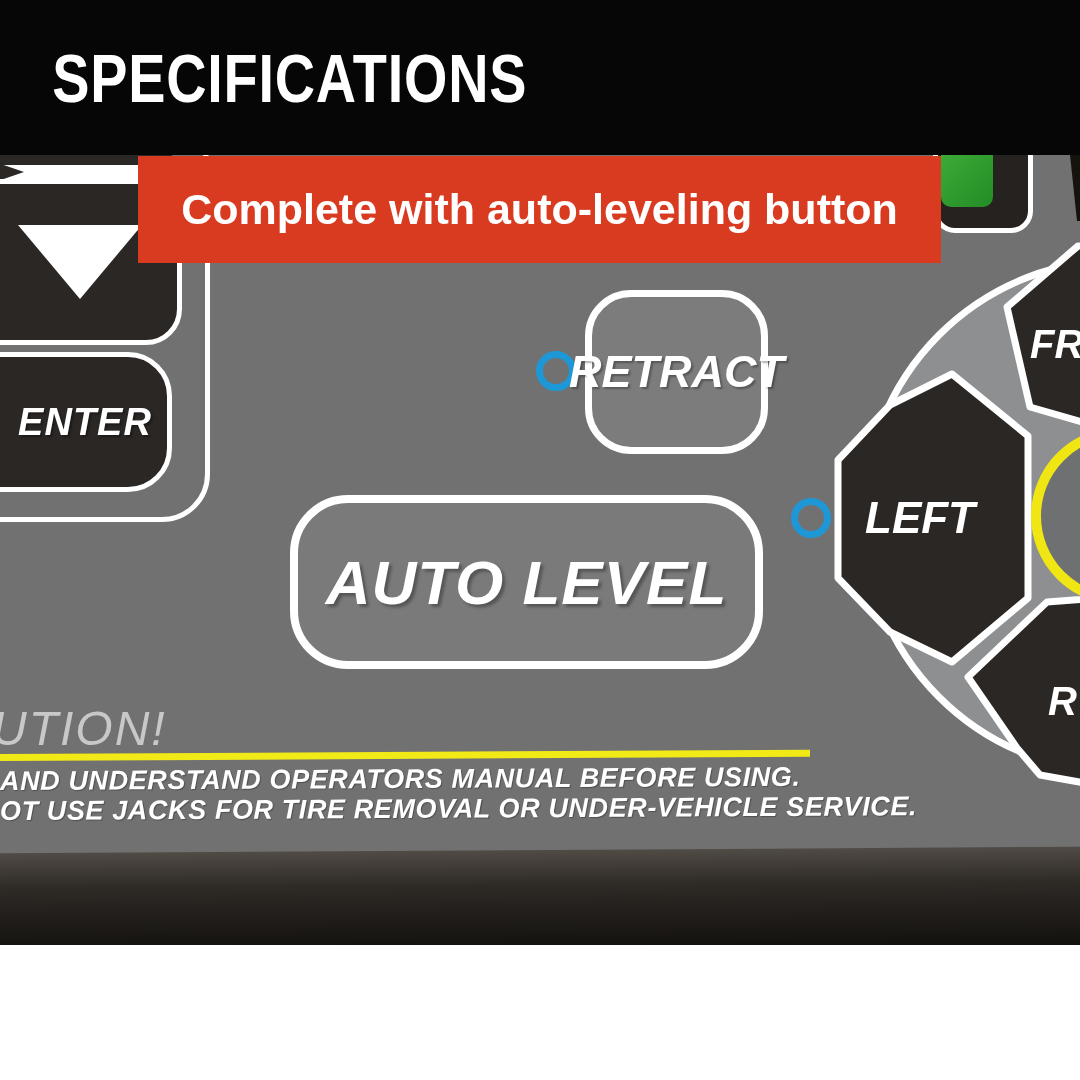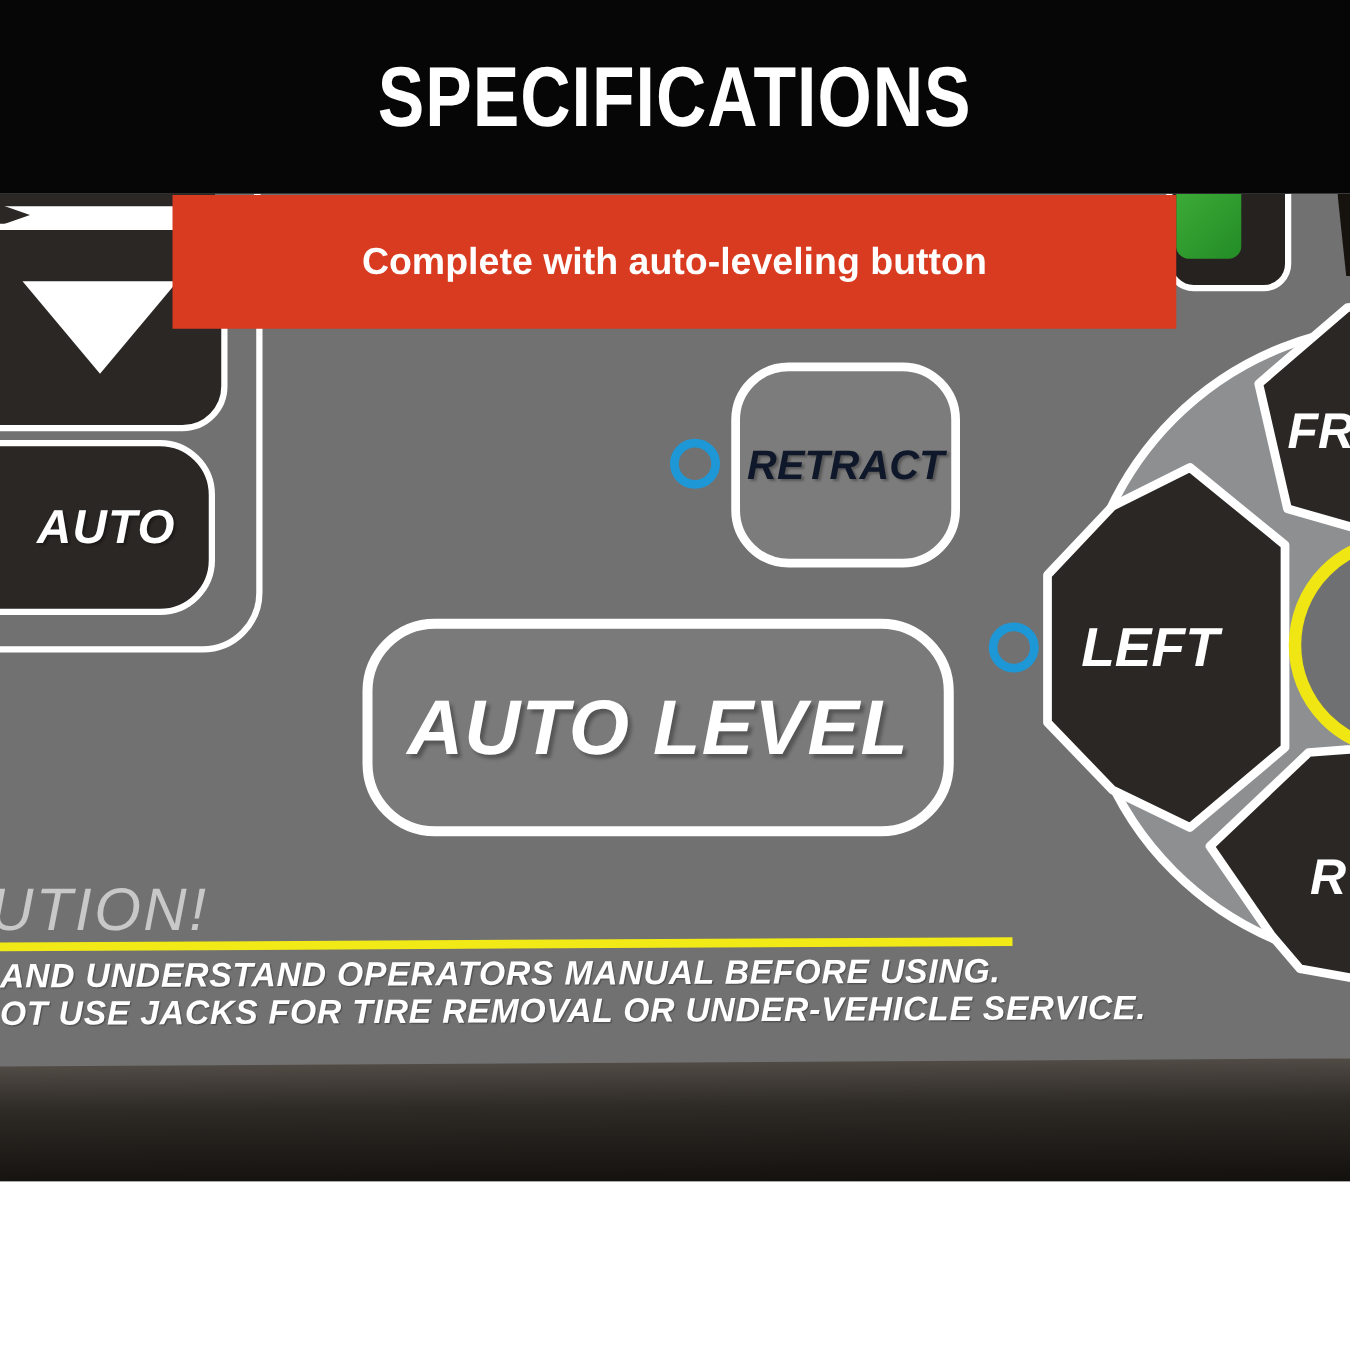--- a/index.html
+++ b/index.html
@@ -3,21 +3,21 @@
 <meta charset="utf-8">
 <style>
   html,body{margin:0;padding:0;background:#ffffff;}
   .stage{
     position:relative;width:1080px;height:1080px;overflow:hidden;
     background:#ffffff;font-family:"Liberation Sans",sans-serif;
   }
   
   .header{
     position:absolute;left:0;top:0;width:1080px;height:155px;background:#060606;
-    display:flex;align-items:center;justify-content:center;z-index:30;
+    display:flex;align-items:center;justify-content:flex-start;z-index:30;
   }
   .header .title{
     color:#ffffff;font-weight:bold;font-size:68px;letter-spacing:1px;
     transform:scaleX(0.82);white-space:nowrap;
   }
   
   .photo{
     position:absolute;left:0;top:155px;width:1080px;height:790px;
     background:#717171;overflow:hidden;z-index:1;
   }
@@ -51,21 +51,21 @@
     position:static;color:#fff;font-weight:bold;font-style:italic;font-size:38px;
     letter-spacing:1px;text-shadow:2px 2px 2px rgba(0,0,0,.35);
   }
   
   .key-retract{
     left:585px;top:135px;width:183px;height:164px;background:#7c7c7c;
     border:7px solid #fff;border-radius:46px;display:flex;align-items:center;justify-content:center;
     box-sizing:border-box;
   }
   .key-retract .lbl{
-    position:static;color:#0f172a;font-weight:bold;font-style:italic;font-size:33px;
+    position:static;color:#ffffff;font-weight:bold;font-style:italic;font-size:45px;
     text-shadow:2px 2px 2px rgba(0,0,0,.3);
   }
   
   .key-autolevel{
     left:290px;top:340px;width:473px;height:174px;background:#7a7a7a;
     border:8px solid #fff;border-radius:58px;display:flex;align-items:center;justify-content:center;
     box-sizing:border-box;
   }
   .key-autolevel .lbl{
     position:static;color:#fff;font-weight:bold;font-style:italic;font-size:62px;
@@ -103,21 +103,21 @@
     left:-12px;top:695px;width:1104px;height:100px;
     background:linear-gradient(180deg,#514b46 0%,#2e2a26 35%,#12100d 100%);
     transform:rotate(-0.35deg);
   }
   
   .banner{
     position:absolute;left:138px;top:156px;width:803px;height:107px;background:#d93b20;
     display:flex;align-items:center;justify-content:center;z-index:20;
   }
   .banner .txt{
-    color:#ffffff;font-weight:bold;font-size:30px;white-space:nowrap;
+    color:#ffffff;font-weight:bold;font-size:43px;white-space:nowrap;
   }
   
   .logo{
     position:absolute;left:709px;top:984px;height:60px;display:flex;align-items:center;z-index:10;
   }
   .logo-mark{width:66px;height:58px;display:block;}
   .logo-text{
     color:#23262a;font-weight:bold;font-style:italic;font-size:52px;
     letter-spacing:1px;margin-left:8px;white-space:nowrap;line-height:58px;
   }
@@ -138,21 +138,21 @@
 
   <div class="photo">
 
     <div class="group-outline"></div>
     <div class="key-stub"></div>
     <div class="key-gap"></div>
     <div class="key-gap-wedge"></div>
     <div class="key-down"></div>
     <div class="down-triangle"></div>
     <div class="key-enter">
-      <div class="lbl">AUTO</div>
+      <div class="lbl">ENTER</div>
     </div>
 
     <div class="ring-blue r1"></div>
     <div class="key-retract">
       <div class="lbl">RETRACT</div>
     </div>
 
     <div class="key-autolevel">
       <div class="lbl">AUTO LEVEL</div>
     </div>

